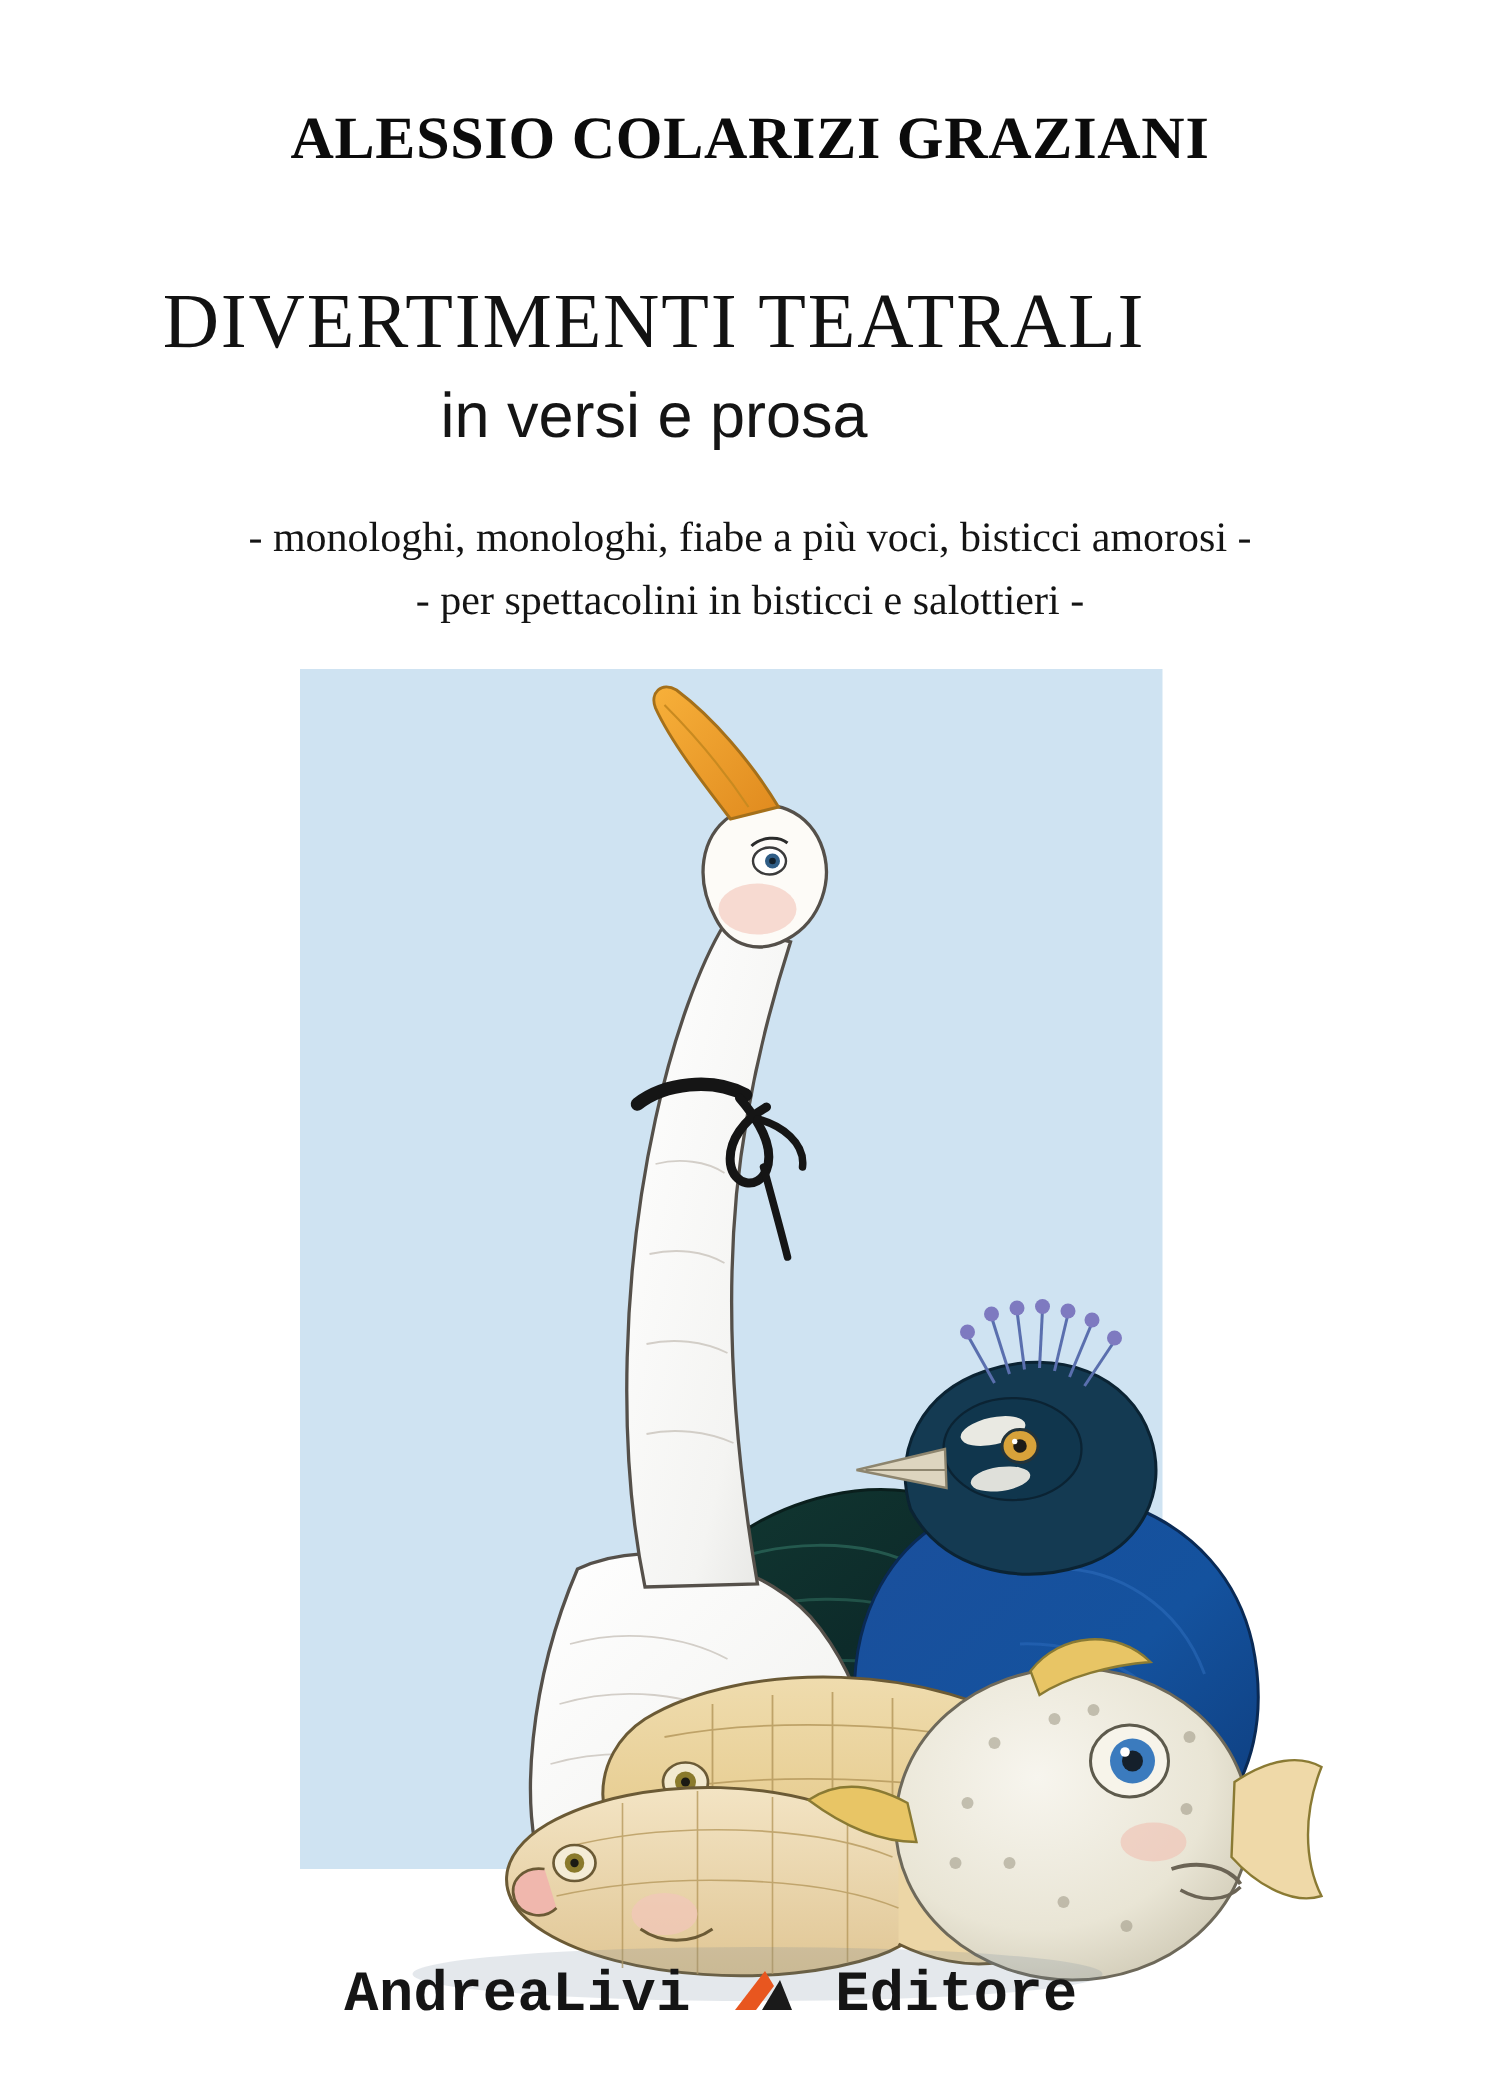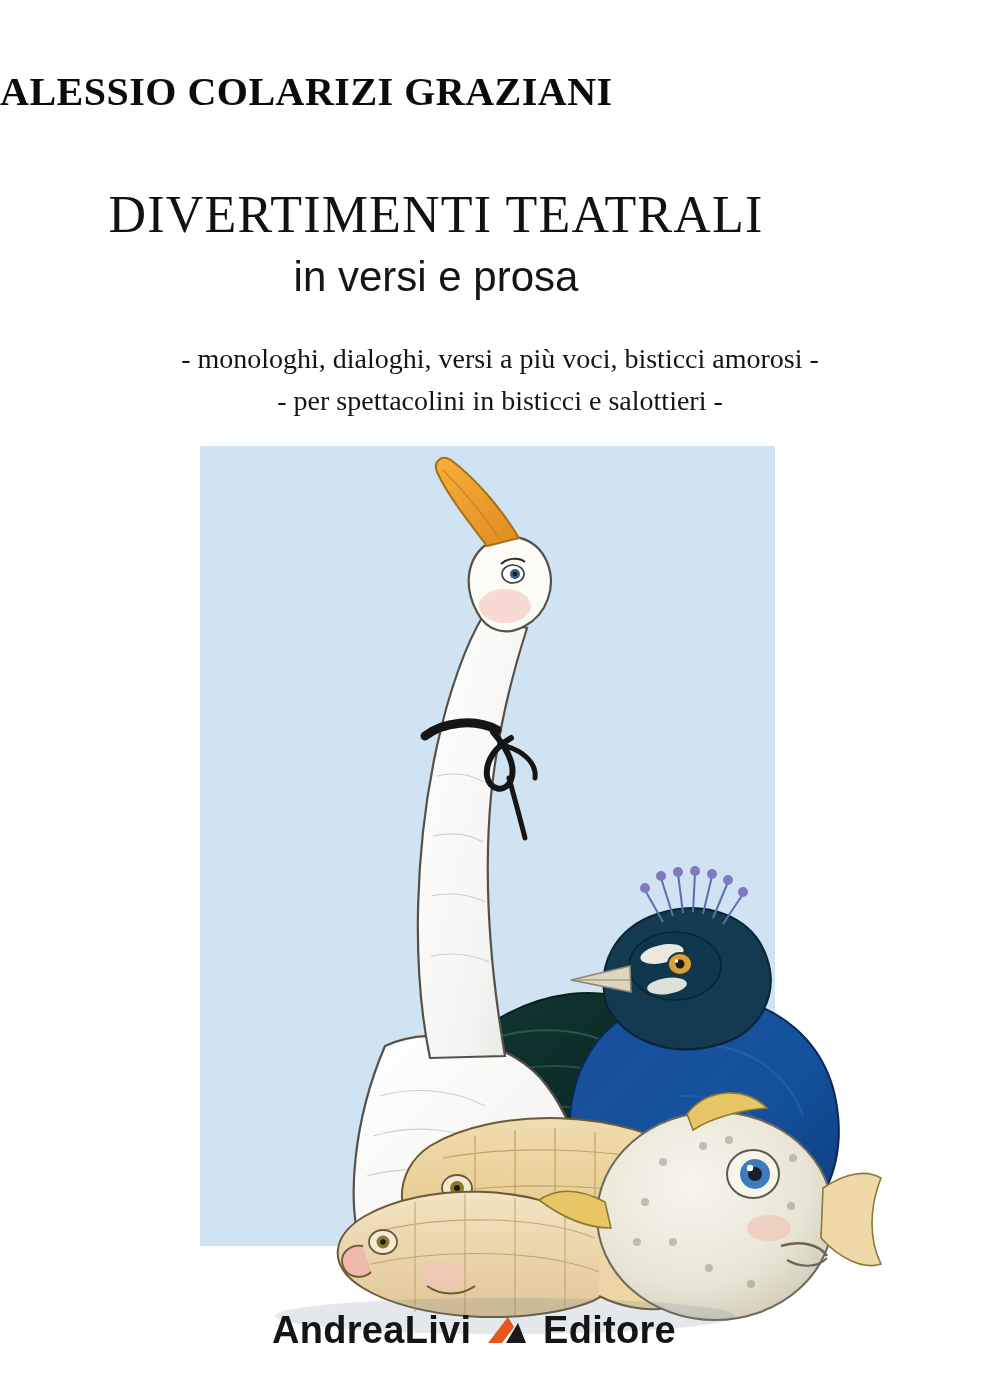--- a/index.html
+++ b/index.html
@@ -19,21 +19,21 @@
     width: 1000px;
     height: 1400px;
     background: #ffffff;
     box-sizing: border-box;
   }
   .author {
     position: absolute;
     top: 68px;
     left: 0;
     width: 1000px;
-    text-align: left;
+    text-align: center;
     font-family: "Liberation Serif", serif;
     font-weight: bold;
     font-size: 40px;
     letter-spacing: 0.5px;
     color: #0b0b0b;
   }
   .title-block {
     position: absolute;
     top: 186px;
     left: 0;
@@ -88,21 +88,21 @@
     width: 640px;
     height: 830px;
     overflow: visible;
   }
   .publisher {
     position: absolute;
     left: 0;
     bottom: 48px;
     width: 948px;
     text-align: center;
-    font-family: Liberation Sans, sans-serif;
+    font-family: Liberation Mono, monospace;
   }
   .pub-inner {
     display: inline-block;
     position: relative;
     font-size: 38px;
     font-weight: bold;
     letter-spacing: 0.3px;
     color: #151515;
   }
   .pub-name { font-style: normal; }
@@ -121,21 +121,21 @@
 <div class="cover">
 
   <div class="author">ALESSIO COLARIZI GRAZIANI</div>
 
   <div class="title-block">
     <div class="title-main">DIVERTIMENTI TEATRALI</div>
     <div class="title-sub">in versi e prosa</div>
   </div>
 
   <div class="desc-block">
-    <div class="desc-line">- monologhi, dialoghi, versi a più voci, bisticci amorosi -</div>
+    <div class="desc-line">- monologhi, monologhi, fiabe a più voci, bisticci amorosi -</div>
     <div class="desc-line">- per spettacolini in bisticci e salottieri -</div>
   </div>
 
   <div class="art-frame">
     <div class="art-bg"></div>
     <svg class="art-svg" viewBox="0 0 640 830">
       <defs>
         <linearGradient id="gooseBody" x1="0" y1="0" x2="1" y2="1">
           <stop offset="0%" stop-color="#ffffff"></stop>
           <stop offset="70%" stop-color="#f4f4f2"></stop>

